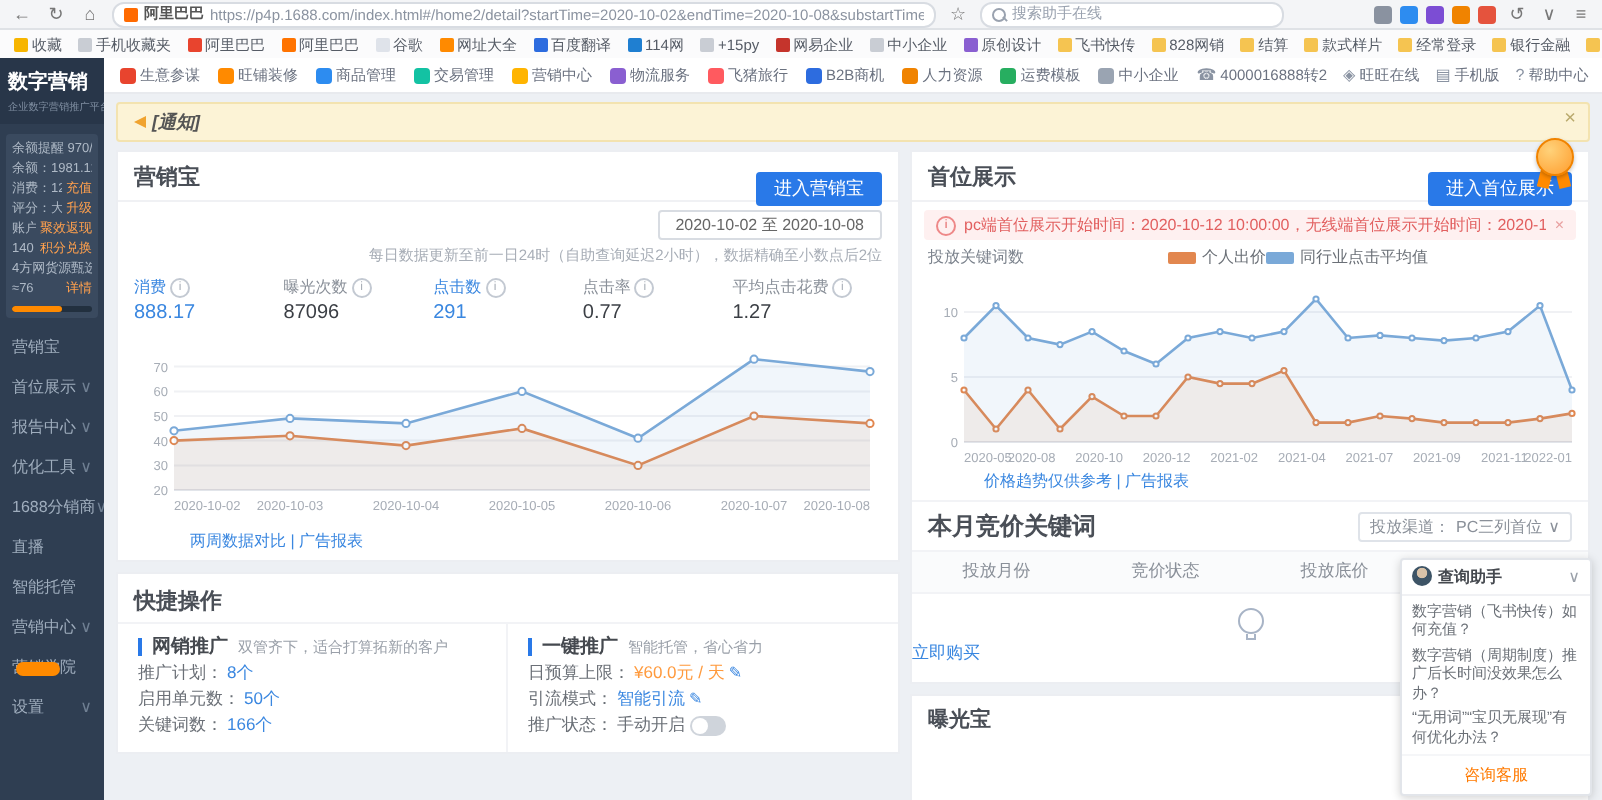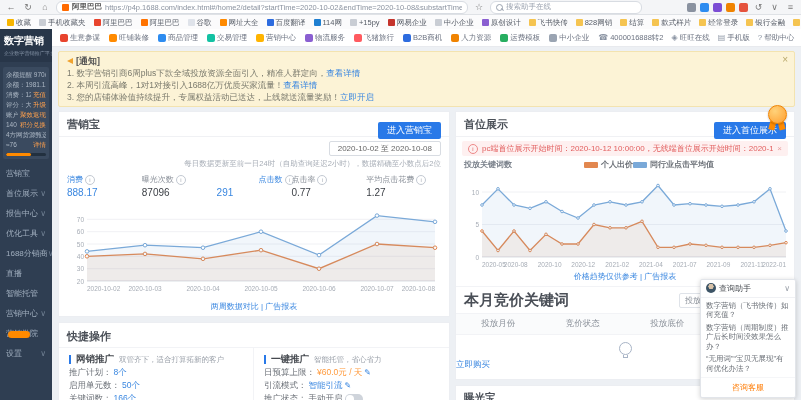--- a/index.html
+++ b/index.html
@@ -45,21 +45,21 @@
   
   .content{position:absolute;left:52px;top:29px;right:0;bottom:0;overflow:hidden;}
   .utilbar{height:17px;background:#fff;border-bottom:1px solid #e8eaee;display:flex;align-items:center;padding:0 8px;gap:9px;overflow:hidden;white-space:nowrap;}
   .ut{display:inline-flex;align-items:center;gap:2px;font-size:7.5px;color:#6b7280;cursor:pointer;flex:none;}
   .ut-ic{width:8px;height:8px;border-radius:2px;background:#ccc;flex:none;}
   .ut-right{margin-left:auto;display:flex;gap:8px;align-items:center;}
   .ut-r{display:inline-flex;align-items:center;gap:2px;font-size:7.5px;color:#6b7280;cursor:pointer;flex:none;}
   .ut-r-ic{font-size:8px;color:#8a93a2;}
 
   .notice{margin:4px 6px;background:#fcf3d6;border:1px solid #f3e3b0;border-radius:2px;padding:3px 8px;position:relative;}
-  .notice-head{font-size:9px;color:#555;font-weight:bold;display:flex;align-items:center;gap:3px;line-height:12px;}
+  .notice-head{font-size:9px;color:#555;font-weight:bold;display:flex;align-items:center;gap:3px;line-height:12px;font-style:italic;}
   .horn{width:0;height:0;border-top:3px solid transparent;border-bottom:3px solid transparent;border-right:6px solid #f0a32f;display:inline-block;}
   .notice-line{font-size:8.5px;color:#7a7a6d;line-height:12px;white-space:nowrap;overflow:hidden;}
   .lnk{color:#3a87e0;cursor:pointer;text-decoration:none;}
   .notice-close{position:absolute;right:6px;top:2px;color:#b9a96c;font-size:10px;cursor:pointer;}
 
   .cols{display:flex;gap:5px;padding:0 6px;margin-top:4px;align-items:flex-start;}
   .col-l{width:392px;flex:none;}
   .col-r{flex:1;min-width:0;}
   .panel{background:#fff;border:1px solid #eceef2;margin-bottom:5px;position:relative;}
   .p-head{height:24px;border-bottom:1px solid #f0f1f4;display:flex;align-items:center;justify-content:space-between;padding:0 8px;}
@@ -73,21 +73,21 @@
 
   .stats{display:flex;margin-top:5px;}
   .stat{flex:1;min-width:0;}
   .stat-label{font-size:8px;color:#8a9099;display:flex;align-items:center;gap:2px;white-space:nowrap;}
   .stat-value{font-size:10px;color:#3b3f45;margin-top:2px;}
   .info-i{width:8px;height:8px;border:1px solid #c3c9d2;border-radius:50%;font-size:6px;line-height:8px;text-align:center;color:#a7adb6;display:inline-block;flex:none;}
   .info-i::after{content:"i";}
 
   .chartwrap{margin-top:3px;}
   svg text{font-family:"Liberation Sans","DejaVu Sans",sans-serif;}
-  .p-foot{display:flex;justify-content:center;padding:0 8px 4px;font-size:8px;}
+  .p-foot{display:flex;justify-content:flex-start;padding:0 8px 4px;font-size:8px;margin-left:28px;}
 
   
   .qo-title{font-size:11px;font-weight:bold;color:#4a4f57;padding:6px 8px 3px;}
   .qo-grid{display:grid;grid-template-columns:1fr 1fr;}
   .qo-card{padding:5px 10px 7px;border-top:1px solid #f2f3f6;}
   .qo-card.rb{border-right:1px solid #f2f3f6;}
   .qo-t{display:flex;align-items:baseline;gap:5px;white-space:nowrap;overflow:hidden;}
   .qo-bar{width:2px;height:9px;background:#2979e8;flex:none;align-self:center;}
   .qo-name{font-size:9.5px;font-weight:bold;color:#45494f;}
   .qo-desc{font-size:7.5px;color:#9aa0a9;overflow:hidden;}
@@ -96,49 +96,49 @@
   .v-org{color:#ff9a3d;}
   .edit{color:#3a87e0;font-size:8px;cursor:pointer;}
   .toggle{width:18px;height:10px;border-radius:6px;background:#cfd4db;position:relative;display:inline-block;vertical-align:middle;cursor:pointer;}
   .toggle .knob{position:absolute;left:1px;top:1px;width:8px;height:8px;border-radius:50%;background:#fff;}
 
   
   .pk-notice{margin:4px 6px 0;background:#fef0f0;color:#e26060;font-size:8px;padding:2px 6px;display:flex;align-items:center;gap:4px;border-radius:2px;}
   .red-i{width:8px;height:8px;border:1px solid #e88;border-radius:50%;font-size:6px;line-height:8px;text-align:center;color:#e26060;flex:none;}
   .red-i::after{content:"i";}
   .pk-close{margin-left:auto;cursor:pointer;color:#e8a0a0;flex:none;}
-  .legend-row{display:flex;padding:3px 8px 0;font-weight:bold;}
+  .legend-row{display:flex;padding:3px 8px 0;}
   .legend-label{font-size:8px;color:#7b828c;flex:none;}
   .legend{display:flex;margin:0 auto;}
   .lg{display:flex;align-items:center;gap:3px;font-size:8px;color:#6b7077;}
   .lg-sw{width:14px;height:6px;border-radius:1px;}
   .medal{position:absolute;top:-7px;right:6px;width:22px;height:28px;z-index:6;pointer-events:none;}
   .medal .rib{position:absolute;top:11px;width:6px;height:14px;background:#ff8a00;}
   .medal .rib.r1{left:4px;transform:rotate(14deg);}
   .medal .rib.r2{right:4px;transform:rotate(-14deg);}
   .medal .disc{position:absolute;top:0;left:2px;width:17px;height:17px;border-radius:50%;background:radial-gradient(circle at 35% 30%,#ffd27a,#ff9d2e);border:1px solid #f08300;box-shadow:0 1px 2px rgba(0,0,0,.25);}
 
   .kw-head{display:flex;justify-content:space-between;align-items:center;padding:4px 8px 3px;border-top:1px solid #f2f3f6;}
-  .kw-title{font-size:15px;color:#4a4f57;font-weight:bold;}
+  .kw-title{font-size:12px;color:#4a4f57;font-weight:bold;}
   .kw-select{border:1px solid #dfe3e9;border-radius:2px;font-size:8px;color:#8a9099;padding:1px 5px;display:inline-flex;gap:3px;align-items:center;cursor:pointer;}
   .kw-cols{display:flex;background:#fafbfc;border-top:1px solid #f2f3f6;border-bottom:1px solid #f2f3f6;}
   .kw-col{flex:1;text-align:center;font-size:8.5px;color:#8a9099;padding:4px 0;}
   .kw-empty{text-align:left;padding:3px 0 8px;}
   .bulb{width:11px;height:11px;border:1px solid #a8b4c6;border-radius:50%;margin:4px auto 4px;position:relative;}
   .bulb::after{content:"";position:absolute;left:3px;bottom:-4px;width:3px;height:2px;border:1px solid #a8b4c6;border-top:none;}
   .kw-buy{font-size:8.5px;color:#3a87e0;cursor:pointer;}
 
   
   .ex-title{font-size:10.5px;font-weight:bold;color:#4a4f57;padding:5px 8px 2px;}
 
   
   .chat{position:absolute;right:5px;bottom:2px;width:94px;background:#fff;border:1px solid #e2e5ea;border-radius:2px;box-shadow:0 1px 5px rgba(0,0,0,.18);z-index:9;}
   .chat-head{display:flex;align-items:center;gap:3px;padding:3px 5px;border-bottom:1px solid #f0f1f4;}
   .avatar{width:10px;height:10px;border-radius:50%;background:radial-gradient(circle at 50% 35%,#d8c2a8 0 30%,#3d5466 34%);flex:none;}
-  .chat-title{font-size:8px;color:#45494f;font-weight:normal;flex:1;}
+  .chat-title{font-size:8px;color:#45494f;font-weight:bold;flex:1;}
   .chat-chev{font-size:8px;color:#9aa0a9;}
   .chat-item{padding:3px 5px 0;font-size:7.5px;color:#6b7077;line-height:9.5px;cursor:pointer;}
   .chat-foot{text-align:center;color:#ff7a00;font-size:8px;padding:4px 0 4px;border-top:1px solid #f5f6f8;margin-top:4px;cursor:pointer;}
 </style>
 </head>
 <body>
 
 <div id="screen">
 
   <div class="brow1">
@@ -459,35 +459,20 @@
           </span>
 
       </span>
     </div>
 
     <div class="notice">
       <div class="notice-head">
         <span class="horn"></span>
         <span>[通知]</span>
       </div>
-      <div>
-
-          <div class="notice-line">
-            <span>1. 数字营销引商6周plus下款全域投放资源全面引入，精准人群定向，</span><a class="lnk">查看详情</a>
-          </div>
-
-          <div class="notice-line">
-            <span>2. 本周引流高峰，1对1对接引入1688亿万优质买家流量！</span><a class="lnk">查看详情</a>
-          </div>
-
-          <div class="notice-line">
-            <span>3. 您的店铺体验值持续提升，专属权益活动已送达，上线就送流量奖励！</span><a class="lnk">立即开启</a>
-          </div>
-
-      </div>
       <span class="notice-close">×</span>
     </div>
 
     <div class="cols">
 
       <div class="col-l">
 
         <div class="panel">
           <div class="p-head">
             <span class="p-title">营销宝</span>
@@ -511,21 +496,21 @@
                 <div class="stat">
                   <div class="stat-label">
                     <span>曝光次数</span>
                     <span class="info-i"></span>
                   </div>
                   <div class="stat-value">87096</div>
                 </div>
 
                 <div class="stat">
                   <div class="stat-label">
-                    <span style="color: rgb(58, 135, 224); margin-left: 42px;">点击数</span>
+                    <span style="color: rgb(58, 135, 224);">点击数</span>
                     <span class="info-i"></span>
                   </div>
                   <div class="stat-value" style="color: rgb(58, 135, 224);">291</div>
                 </div>
 
                 <div class="stat">
                   <div class="stat-label">
                     <span>点击率</span>
                     <span class="info-i"></span>
                   </div>

